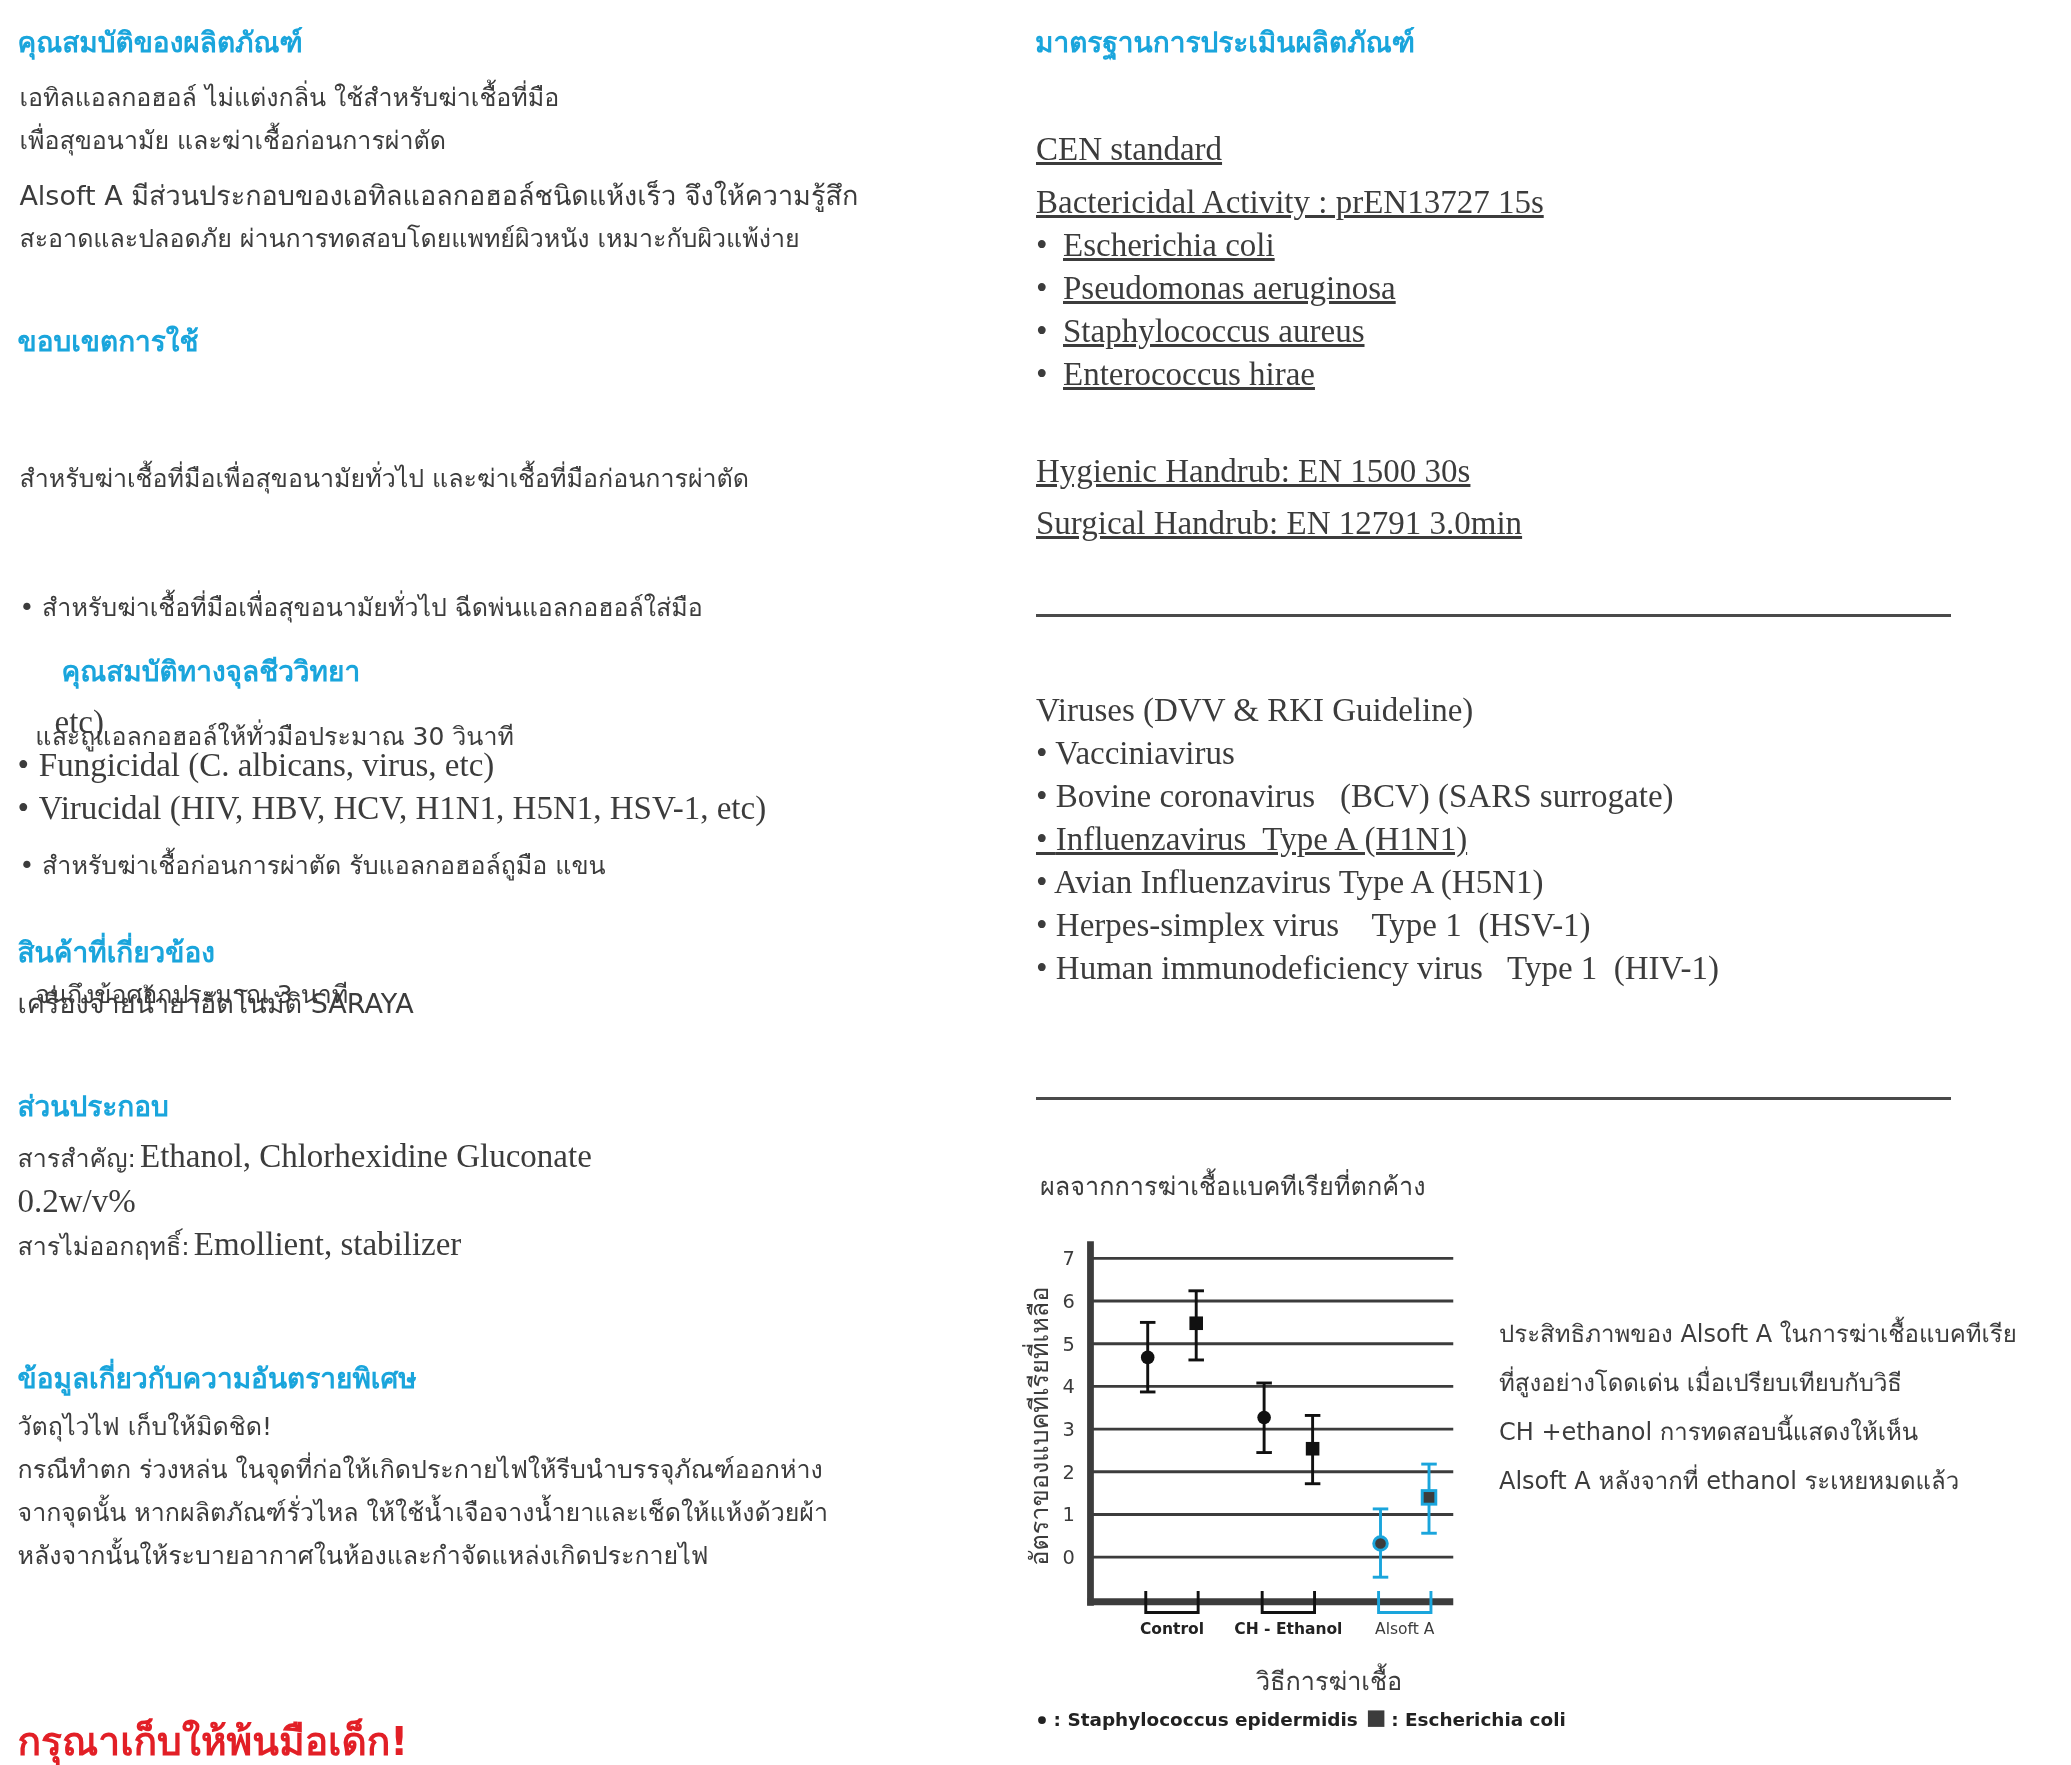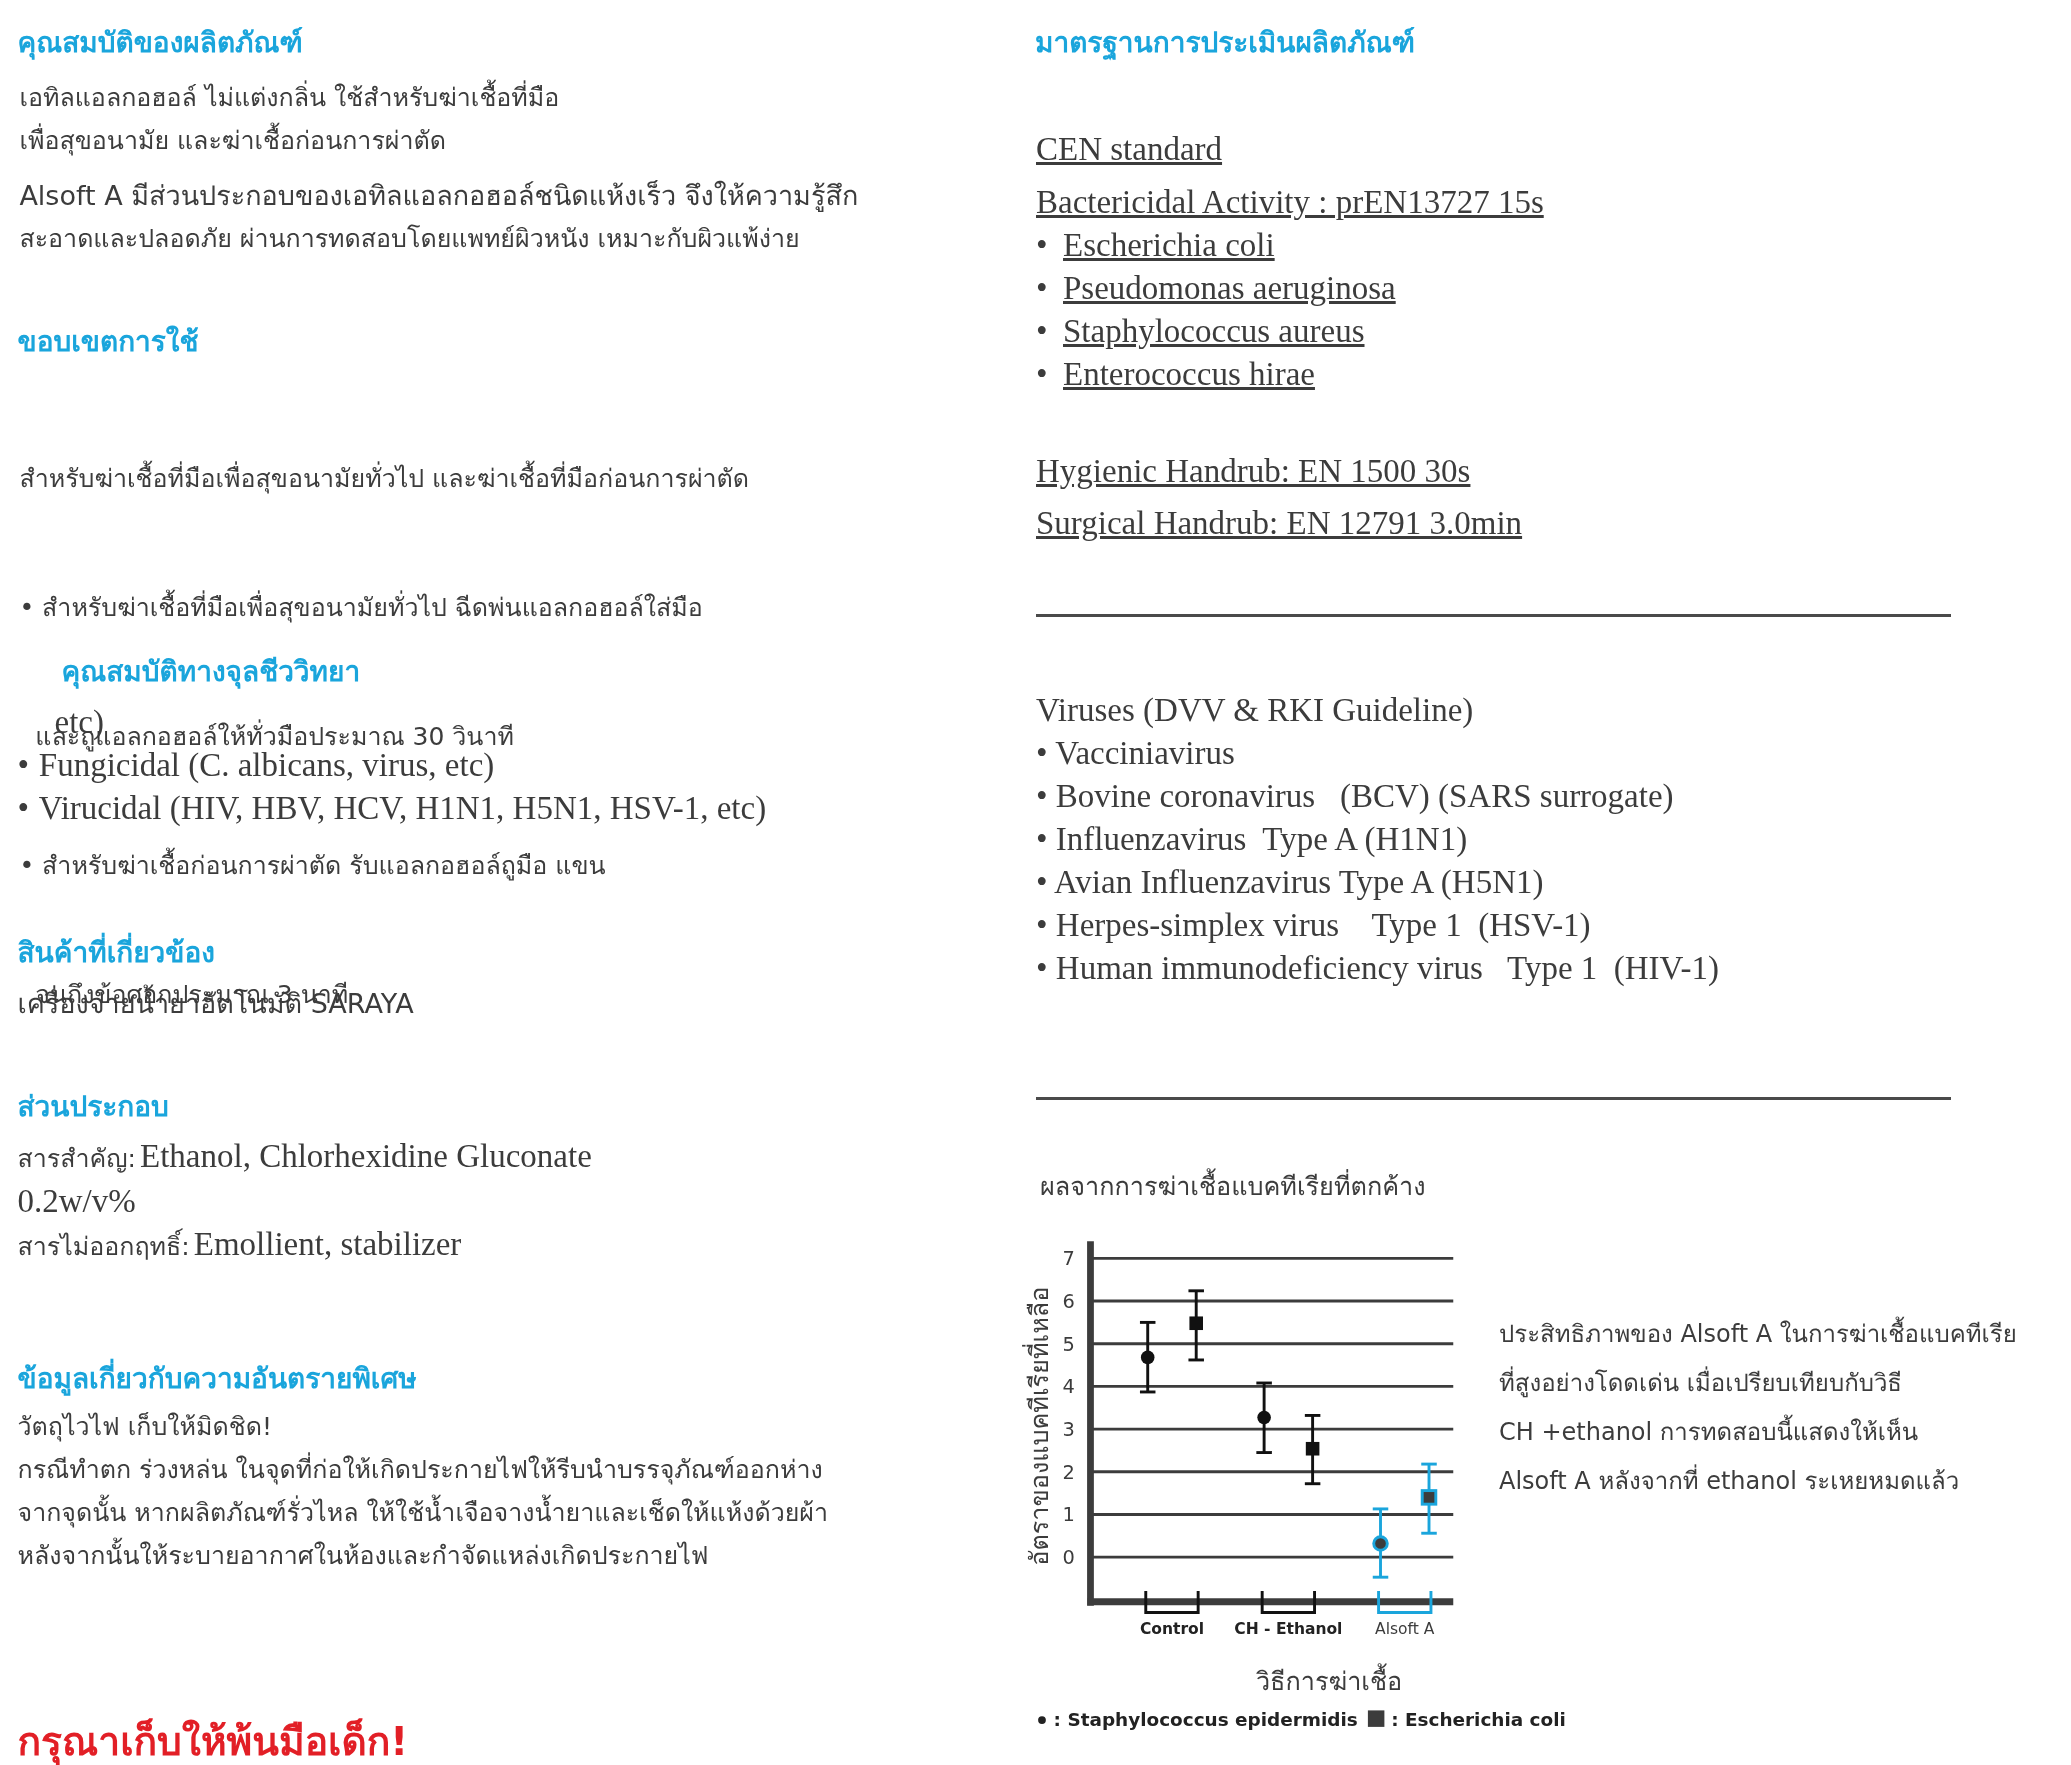--- a/index.html
+++ b/index.html
@@ -75,21 +75,21 @@
   <span class="line" style="margin-top:54px;">Hygienic Handrub: EN 1500 30s</span>
   <span class="line" style="margin-top:9.7px;">Surgical Handrub: EN 12791 3.0min</span>
 </div>
 
 <div class="divider" style="left:1036px;top:614px;width:915px;"></div>
 
 <div class="block en-r" style="left:1036px;top:689px;">
   <span class="line">Viruses (DVV &amp; RKI Guideline)</span>
   <span class="line" style="white-space:pre;"><span>• </span><span>Vacciniavirus</span></span>
   <span class="line" style="white-space:pre;"><span>• </span><span>Bovine coronavirus   (BCV) (SARS surrogate)</span></span>
-  <span class="line" style="white-space:pre;"><span>• </span><span>Influenzavirus  Type A (H1N1)</span></span>
+  <span class="line" style="white-space:pre;text-decoration:underline;"><span>• </span><span>Influenzavirus  Type A (H1N1)</span></span>
   <span class="line" style="white-space:pre;"><span>• </span><span>Avian Influenzavirus Type A (H5N1)</span></span>
   <span class="line" style="white-space:pre;"><span>• </span><span>Herpes-simplex virus    Type 1  (HSV-1)</span></span>
   <span class="line" style="white-space:pre;"><span>• </span><span>Human immunodeficiency virus   Type 1  (HIV-1)</span></span>
 </div>
 
 <div class="divider" style="left:1036px;top:1097px;width:915px;"></div>
 
 <svg id="chart" class="abs" style="left:1009px;top:1164px;" width="582" height="601" viewBox="0 0 600 619">
   <text id="chart-title" x="32" y="32" font-size="26" fill="#3c3c3c">ผลจากการฆ่าเชื้อแบคทีเรียที่ตกค้าง</text>
   <g id="grid">

